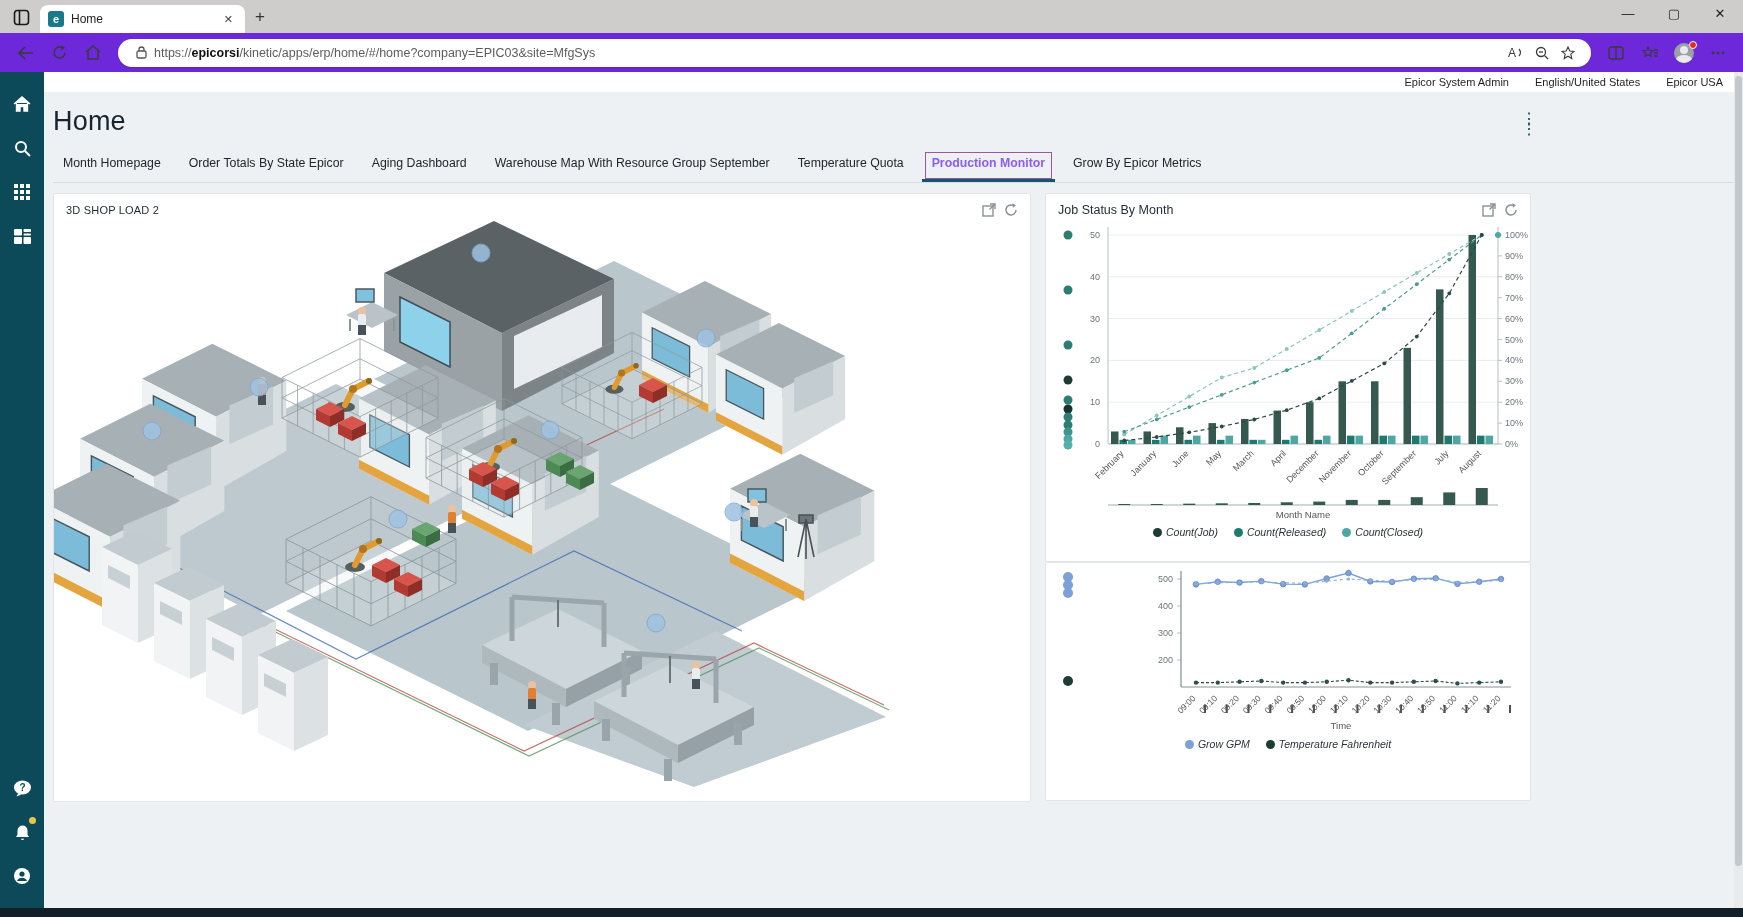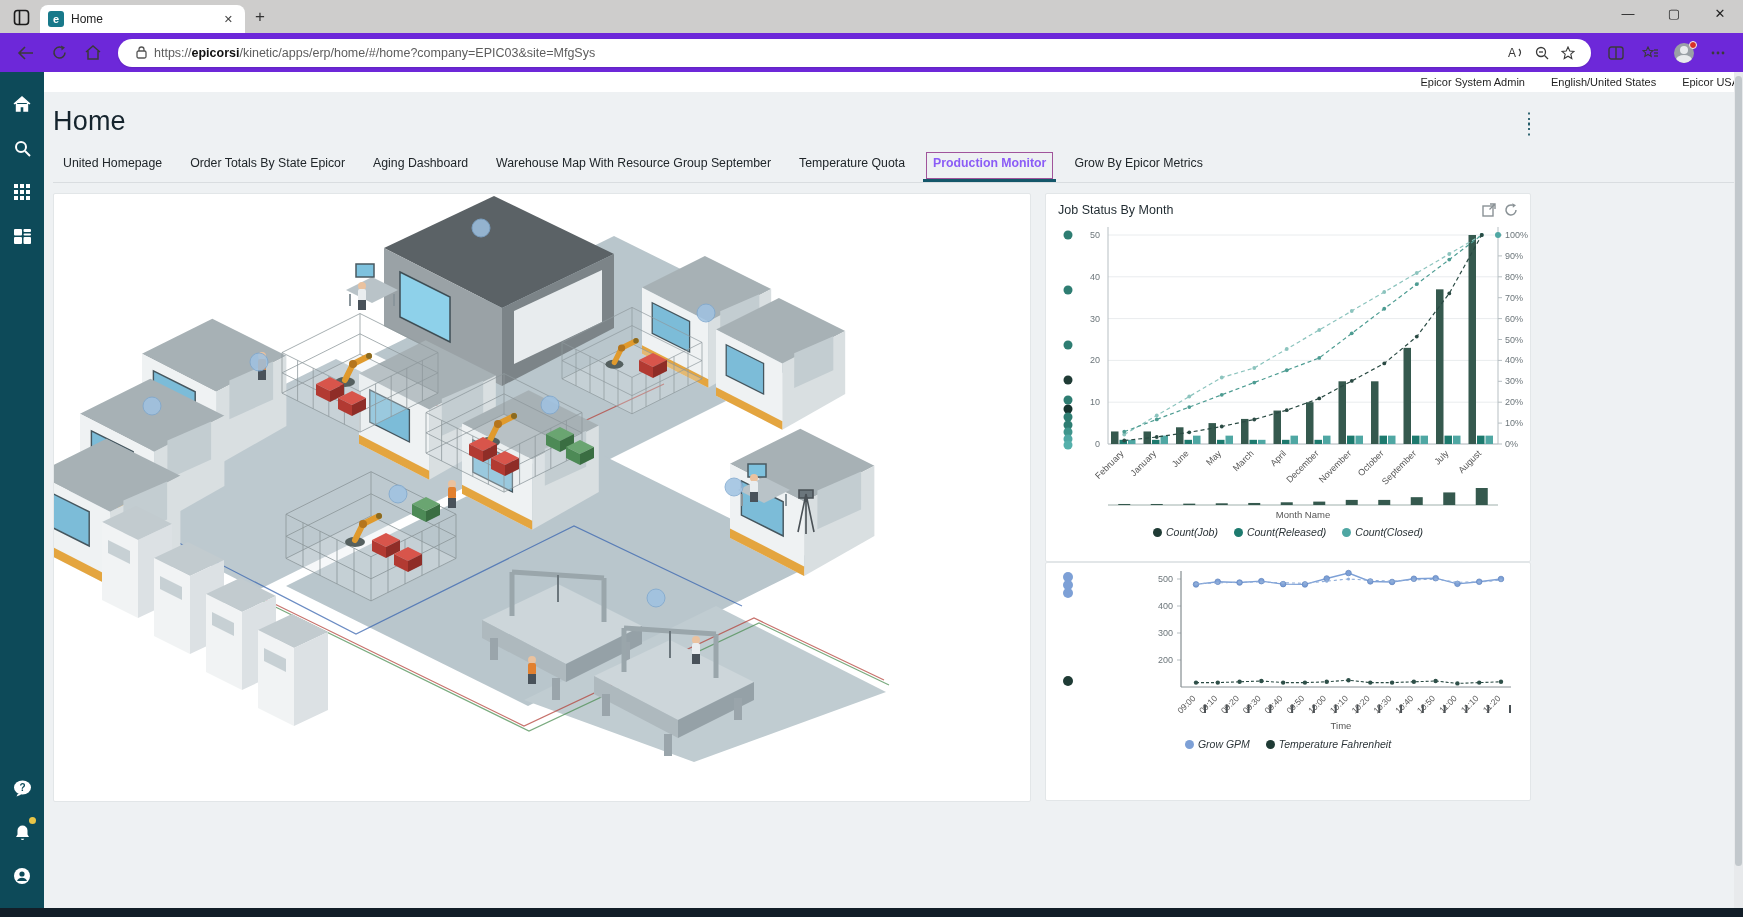--- a/index.html
+++ b/index.html
@@ -28,21 +28,21 @@
   .avatar:after { content:""; position:absolute; left:2px; top:12px; width:16px; height:10px; border-radius:50%; background:#e8eaed; }
   .avatar-dot { position:absolute; right:2px; top:2px; width:8px; height:8px; border-radius:50%; background:#d93025; border:1px solid #f4f3f2; }
 
   
   .app { display:flex; height:836px; }
   .sidebar { width:44px; background:#0d4a59; display:flex; flex-direction:column; align-items:center; padding:10px 0; flex:none; }
   .side-ic { width:30px; height:30px; margin:7px 0; display:flex; align-items:center; justify-content:center; color:#fff; position:relative; }
   .side-spacer { flex:1; }
   .badge-dot { position:absolute; top:0; right:1px; width:7px; height:7px; border-radius:50%; background:#e8c547; }
   .main { flex:1; display:flex; flex-direction:column; min-width:0; position:relative; }
-  .userbar { height:20px; background:#fff; display:flex; justify-content:flex-end; align-items:center; gap:26px; padding-right:4px; font-size:11px; color:#1f1f1f; }
+  .userbar { height:20px; background:#fff; display:flex; justify-content:flex-end; align-items:center; gap:26px; padding-right:20px; font-size:11px; color:#1f1f1f; }
   .content { flex:1; background:#eef1f3; padding:0 0 0 9px; position:relative; overflow:hidden; }
   .page-head { display:flex; align-items:flex-start; }
   .page-head h1 { font-size:27px; font-weight:500; color:#15242d; margin:14px 0 4px 0; letter-spacing:.2px; }
   .kebab { margin-left:auto; margin-right:206px; margin-top:22px; color:#0d4a59; font-size:16px; line-height:10px; letter-spacing:0; }
   .tabstrip { display:flex; gap:8px; border-bottom:1px solid #d9dde0; margin-top:8px; }
   .ntab { font-size:12.3px; color:#20262a; padding:7px 10px 9px 10px; border-bottom:3px solid transparent; white-space:nowrap; }
   .ntab.active { color:#8b5cf6; font-weight:bold; border-bottom-color:#14576a; outline:1px solid #a0549b; outline-offset:-4px; }
 
   .grid { display:flex; gap:14px; margin-top:10px; align-items:flex-start; }
   .card { background:#fff; border:1px solid #e2e6e8; border-radius:2px; }
@@ -232,32 +232,45 @@
         <span>Epicor USA</span>
       </div>
 
       <div class="content">
         <div class="page-head">
           <h1>Home</h1>
           <div class="kebab">⋮<br>⋮</div>
         </div>
 
         <div class="tabstrip" id="tabstrip">
-            <div class="ntab">United Homepage</div>
+            <div class="ntab">Month Homepage</div>
             <div class="ntab">Order Totals By State Epicor</div>
             <div class="ntab">Aging Dashboard</div>
             <div class="ntab">Warehouse Map With Resource Group September</div>
             <div class="ntab">Temperature Quota</div>
             <div class="ntab active">Production Monitor</div>
             <div class="ntab">Grow By Epicor Metrics</div>
           </div>
 
         <div class="grid">
 
           <section class="card card-shop">
+            <div class="card-head">
+              <span class="card-title caps">3D SHOP LOAD 2</span>
+              <span class="card-icons">
+                <svg class="cicon" viewBox="0 0 14 14">
+                    <rect x="1" y="3" width="10" height="10" fill="none" stroke="#8a9296" stroke-width="1.4"></rect>
+                    <path d="M8 1 H13 V6 M13 1 L7.5 6.5" stroke="#8a9296" stroke-width="1.4" fill="none"></path>
+                  </svg>
+                <svg class="cicon" viewBox="0 0 14 14">
+                    <path d="M12 7 A5 5 0 1 1 8.8 2.3" stroke="#8a9296" stroke-width="1.5" fill="none"></path>
+                    <path d="M8.3 0.2 L12 2.2 L8.9 4.8 Z" fill="#8a9296"></path>
+                  </svg>
+              </span>
+            </div>
 
             <svg width="976" height="572" viewBox="0 0 976 572">
               <defs>
                 <g id="cnc">
                   <polygon points="0,44 74,7 152,46 78,84" fill="#a7b1b5"></polygon>
                   <polygon points="0,44 78,84 78,162 0,122" fill="#eff2f3"></polygon>
                   <polygon points="78,84 152,46 152,120 78,162" fill="#d9dfe1"></polygon>
                   <polygon points="12,62 56,84 56,120 12,98" fill="#7cbcd8" stroke="#45565e" stroke-width="1.5"></polygon>
                   <polygon points="0,112 78,152 78,162 0,122" fill="#e4a53f"></polygon>
                   <polygon points="92,72 138,52 138,92 92,113" fill="#c3cdd1"></polygon>

